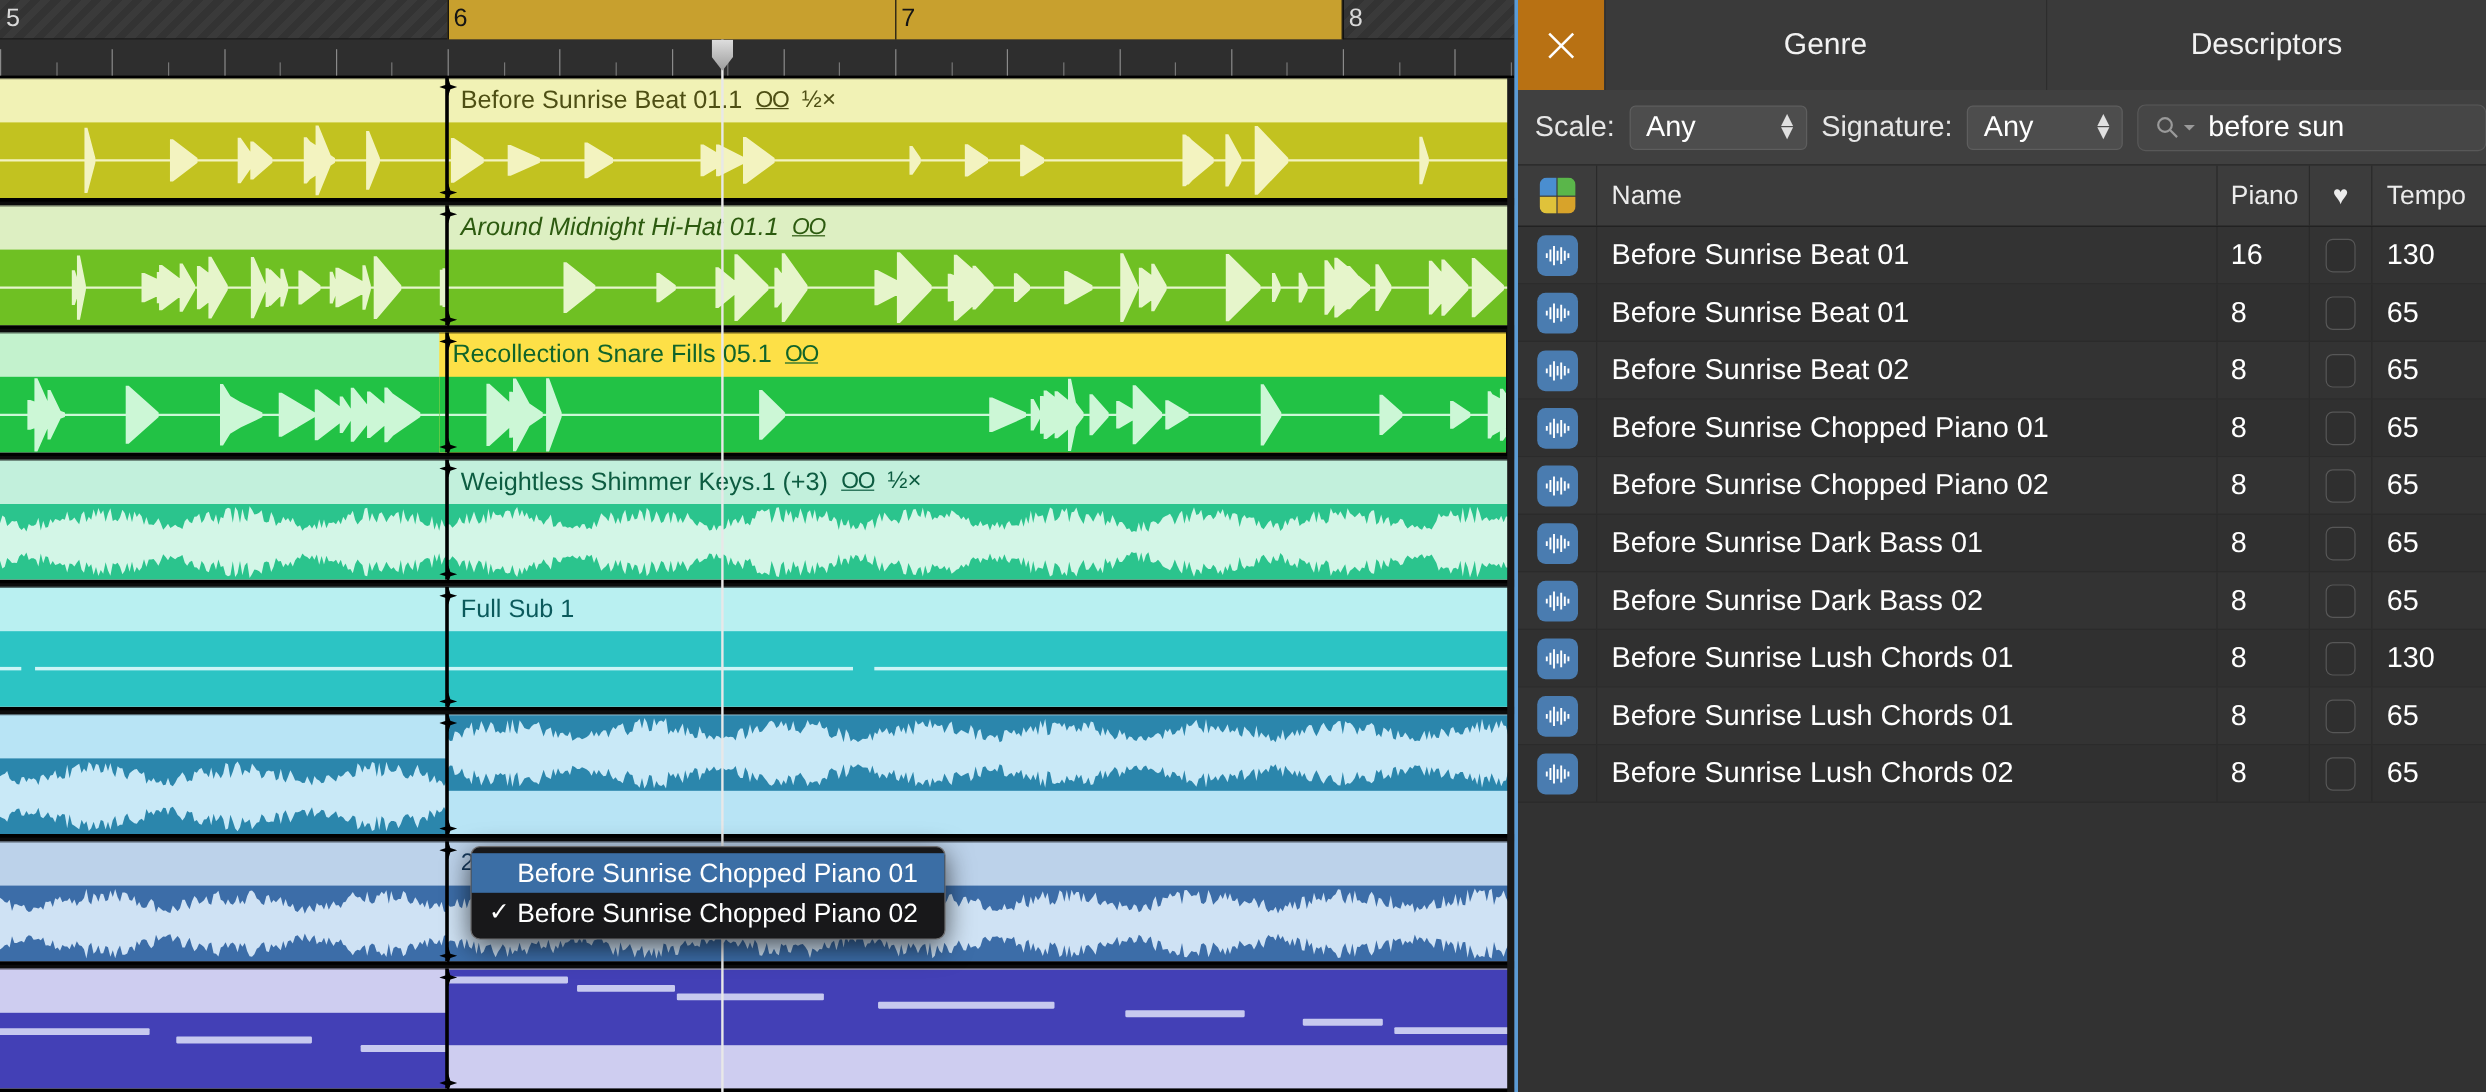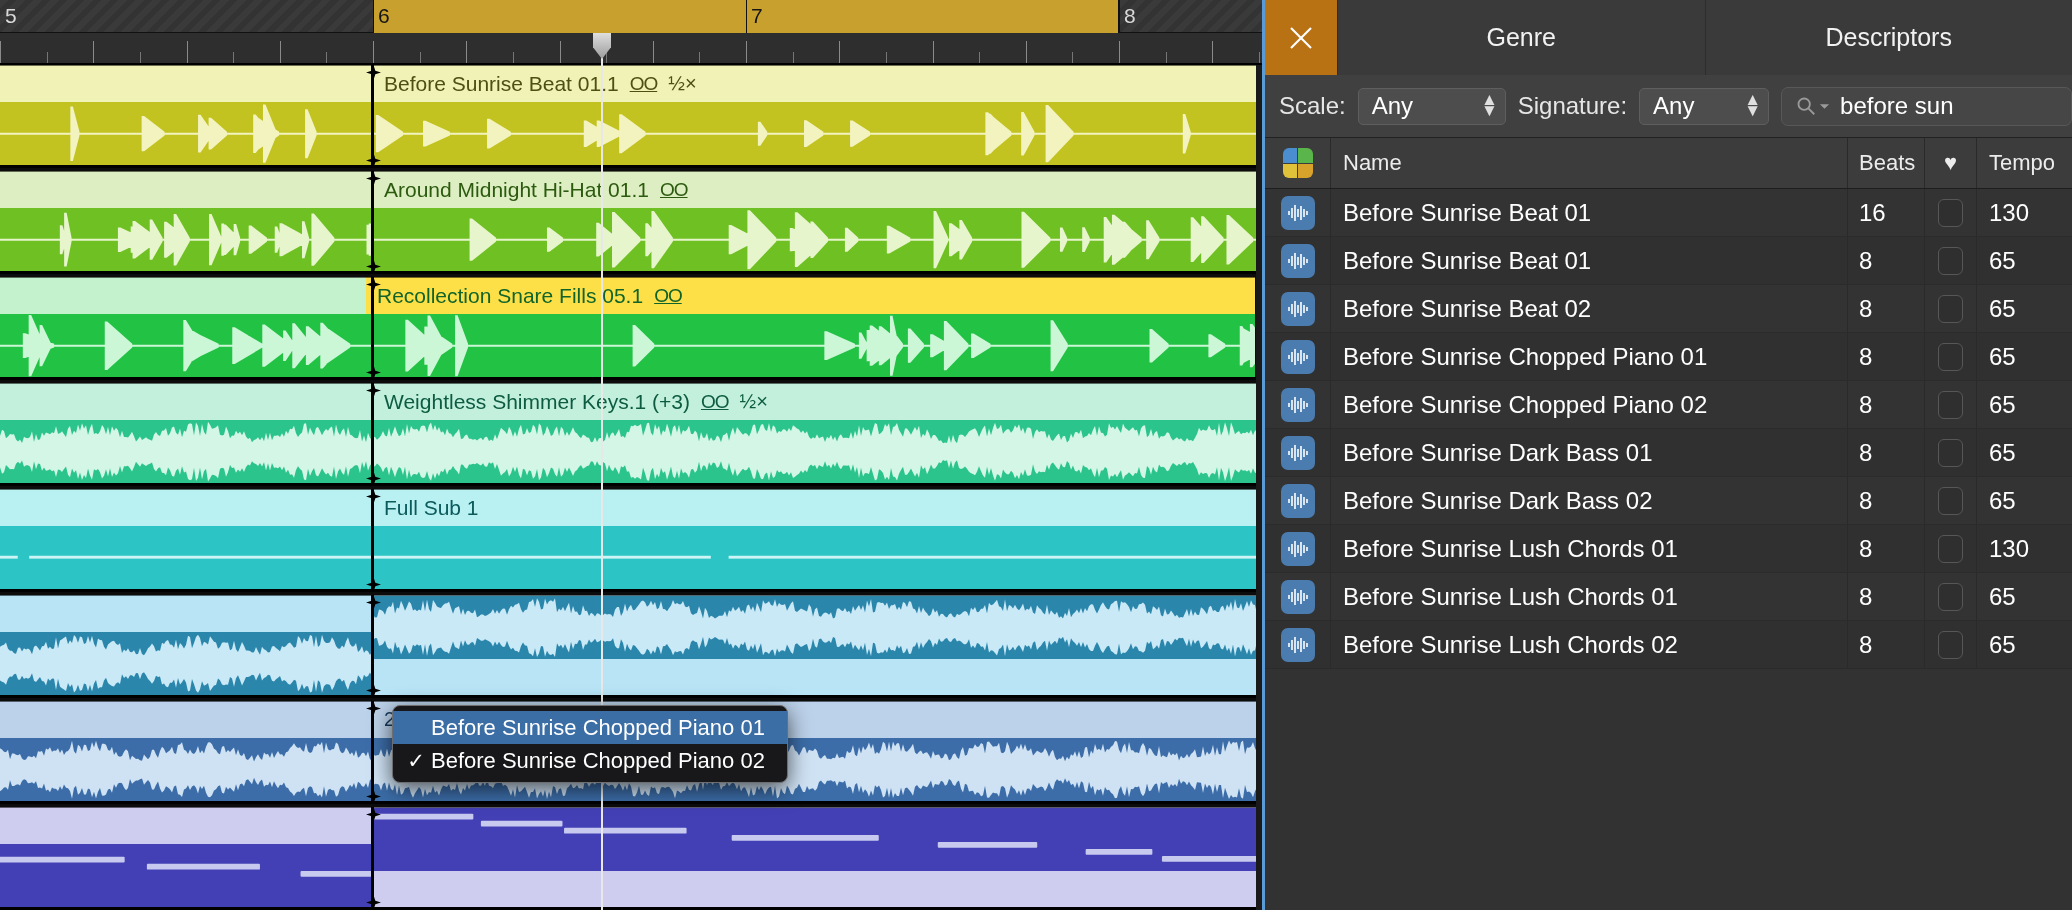--- a/index.html
+++ b/index.html
@@ -242,21 +242,21 @@
             <div class="wave" style="background: rgb(194, 194, 32);">
               <svg viewBox="0 0 889 66" preserveAspectRatio="none">
                 <path d="M0 32 L889 32 L889 34 L0 34 Z M2.7743141289437587 13.624102623456793 L5.274314128943759 13.624102623456793 L30.091683813443073 31 L30.091683813443073 35 L5.274314128943759 52.37589737654321 L2.7743141289437587 52.37589737654321 Z M50.05579132373114 19.600899434156382 L52.55579132373114 19.600899434156382 L76.90661436899863 31 L76.90661436899863 35 L52.55579132373114 46.39910056584362 L50.05579132373114 46.39910056584362 Z M114.0593707133059 17.515782664609056 L116.5593707133059 17.515782664609056 L137.84899691358024 31 L137.84899691358024 35 L116.5593707133059 48.484217335390944 L114.0593707133059 48.484217335390944 Z M210.7602237654321 19.240604166666667 L213.2602237654321 19.240604166666667 L232.10387945816188 31 L232.10387945816188 35 L213.2602237654321 46.75939583333333 L210.7602237654321 46.75939583333333 Z M223.70575274348423 19.21832690329218 L226.20575274348423 19.21832690329218 L248.35446673525377 31 L248.35446673525377 35 L226.20575274348423 46.78167309670782 L223.70575274348423 46.78167309670782 Z M246.16702674897118 12.649691615226335 L248.66702674897118 12.649691615226335 L272.4891117969822 31 L272.4891117969822 35 L248.66702674897118 53.35030838477367 L246.16702674897118 53.35030838477367 Z M384.89035493827157 20.499883487654323 L387.39035493827157 20.499883487654323 L394.24177812071326 31 L394.24177812071326 35 L387.39035493827157 45.50011651234568 L384.89035493827157 45.50011651234568 Z M431.0247599451303 19.02519881687243 L433.5247599451303 19.02519881687243 L450.3417352537723 31 L450.3417352537723 35 L433.5247599451303 46.97480118312757 L431.0247599451303 46.97480118312757 Z M477.0715149176955 19.339711676954735 L479.5715149176955 19.339711676954735 L497.0186514060357 31 L497.0186514060357 35 L479.5715149176955 46.660288323045265 L477.0715149176955 46.660288323045265 Z M612.3803026406035 10.581940586419755 L614.8803026406035 10.581940586419755 L638.3876414609053 31 L638.3876414609053 35 L614.8803026406035 55.418059413580245 L612.3803026406035 55.418059413580245 Z M615.07077760631 12.201515174897121 L617.57077760631 12.201515174897121 L634.5930512688615 31 L634.5930512688615 35 L617.57077760631 53.798484825102875 L615.07077760631 53.798484825102875 Z M648.156760116598 10.305842849794239 L650.656760116598 10.305842849794239 L661.4882073045267 31 L661.4882073045267 35 L650.656760116598 55.69415715020576 L648.156760116598 55.69415715020576 Z M672.5844435871056 3.1267754629629643 L675.0844435871056 3.1267754629629643 L700.5625128600823 31 L700.5625128600823 35 L675.0844435871056 62.87322453703703 L672.5844435871056 62.87322453703703 Z M809.7796124828533 12.387275977366254 L812.2796124828533 12.387275977366254 L817.7108882030179 31 L817.7108882030179 35 L812.2796124828533 53.61272402263374 L809.7796124828533 53.61272402263374 Z " fill="#f3f3c0"></path>
               </svg>
             </div>
           </div>
           <div class="regionedge" style="left: 371px;"></div>
           <div class="jointdot" style="left: 366px; top: 0px;"></div>
           <div class="jointdot" style="left: 366px; top: 88px;"></div>
         </div>
-        <div class="track" style="position: absolute; left: 0px; top: 106px; height: 103px; width: 1262px;">
+        <div class="track" style="position: absolute; left: 0px; top: 106px; height: 103px; width: 1262px; font-style: italic;">
           <div class="region" style="left: -200px; width: 573px; background: rgb(221, 239, 194);">
             <div class="hdr" style="color: rgb(44, 90, 15);"></div>
             <div class="wave" style="background: rgb(111, 192, 35);">
               <svg viewBox="0 0 573 66" preserveAspectRatio="none">
                 <path d="M0 32 L573 32 L573 34 L0 34 Z M4.227250514403292 5.151726080246913 L6.727250514403292 5.151726080246913 L18.39750085733882 31 L18.39750085733882 35 L6.727250514403292 60.84827391975308 L4.227250514403292 60.84827391975308 Z M25.3463091563786 1.782596965020577 L27.8463091563786 1.782596965020577 L54.7784079218107 31 L54.7784079218107 35 L27.8463091563786 64.21740303497943 L25.3463091563786 64.21740303497943 Z M54.93215020576132 9.295998713991771 L57.43215020576132 9.295998713991771 L70.0684842249657 31 L70.0684842249657 35 L57.43215020576132 56.70400128600823 L54.93215020576132 56.70400128600823 Z M94.18343621399177 10.010449845679013 L96.68343621399177 10.010449845679013 L114.89849108367628 31 L114.89849108367628 35 L96.68343621399177 55.98955015432099 L94.18343621399177 55.98955015432099 Z M94.8269804526749 16.555579989711934 L97.3269804526749 16.555579989711934 L105.68659979423869 31 L105.68659979423869 35 L97.3269804526749 49.44442001028807 L94.8269804526749 49.44442001028807 Z M109.96009516460906 8.218796553497945 L112.46009516460906 8.218796553497945 L117.03629543895748 31 L117.03629543895748 35 L112.46009516460906 57.781203446502055 L109.96009516460906 57.781203446502055 Z M177.5764531893004 17.33195138888889 L180.0764531893004 17.33195138888889 L190.1511274005487 31 L190.1511274005487 35 L180.0764531893004 48.66804861111111 L177.5764531893004 48.66804861111111 Z M259.8322145061729 17.878007458847737 L262.3322145061729 17.878007458847737 L266.32305812757204 31 L266.32305812757204 35 L262.3322145061729 48.12199254115227 L259.8322145061729 48.12199254115227 Z M264.13069701646094 5.057705504115226 L266.63069701646094 5.057705504115226 L271.5726894718793 31 L271.5726894718793 35 L266.63069701646094 60.942294495884774 L264.13069701646094 60.942294495884774 Z M317.92067901234566 20.296230709876543 L320.42067901234566 20.296230709876543 L342.33645404663923 31 L342.33645404663923 35 L320.42067901234566 45.70376929012346 L317.92067901234566 45.70376929012346 Z M330.6761188271605 19.389879372427984 L333.1761188271605 19.389879372427984 L355.66855709876546 31 L355.66855709876546 35 L333.1761188271605 46.610120627572016 L330.6761188271605 46.610120627572016 Z M332.5478009259259 13.452725565843622 L335.0478009259259 13.452725565843622 L357.4481781550069 31 L357.4481781550069 35 L335.0478009259259 52.54727443415638 L332.5478009259259 52.54727443415638 Z M349.6999742798354 12.083287808641973 L352.1999742798354 12.083287808641973 L362.6049982853223 31 L362.6049982853223 35 L352.1999742798354 53.91671219135803 L349.6999742798354 53.91671219135803 Z M364.108487654321 14.271195730452675 L366.608487654321 14.271195730452675 L387.13955761316873 31 L387.13955761316873 35 L366.608487654321 51.728804269547325 L364.108487654321 51.728804269547325 Z M373.6781378600823 6.123856738683131 L376.1781378600823 6.123856738683131 L389.79615912208504 31 L389.79615912208504 35 L376.1781378600823 59.87614326131687 L373.6781378600823 59.87614326131687 Z M409.04605195473255 6.333122685185188 L411.54605195473255 6.333122685185188 L421.75513974622777 31 L421.75513974622777 35 L411.54605195473255 59.66687731481481 L409.04605195473255 59.66687731481481 Z M421.32251800411524 16.16195653292181 L423.82251800411524 16.16195653292181 L430.5959233539095 31 L430.5959233539095 35 L423.82251800411524 49.838043467078194 L421.32251800411524 49.838043467078194 Z M423.15981224279835 17.171099022633747 L425.65981224279835 17.171099022633747 L438.92140346364886 31 L438.92140346364886 35 L425.65981224279835 48.82890097736625 L423.15981224279835 48.82890097736625 Z M433.66775977366257 16.685735339506174 L436.16775977366257 16.685735339506174 L440.16239283264747 31 L440.16239283264747 35 L436.16775977366257 49.314264660493826 L433.66775977366257 49.314264660493826 Z M448.6682355967078 18.242161779835392 L451.1682355967078 18.242161779835392 L467.0543467078189 31 L467.0543467078189 35 L451.1682355967078 47.75783822016461 L448.6682355967078 47.75783822016461 Z M474.7440586419753 19.31445241769547 L477.2440586419753 19.31445241769547 L481.2418124142661 31 L481.2418124142661 35 L477.2440586419753 46.68554758230453 L474.7440586419753 46.68554758230453 Z M479.514146090535 15.86112577160494 L482.014146090535 15.86112577160494 L508.4424725651578 31 L508.4424725651578 35 L482.014146090535 50.13887422839506 L479.514146090535 50.13887422839506 Z M502.01608796296296 13.691811471193418 L504.51608796296296 13.691811471193418 L509.05194187242796 31 L509.05194187242796 35 L504.51608796296296 52.30818852880658 L502.01608796296296 52.30818852880658 Z M511.4162551440329 5.733916923868314 L513.9162551440329 5.733916923868314 L534.4094307270233 31 L534.4094307270233 35 L513.9162551440329 60.266083076131686 L511.4162551440329 60.266083076131686 Z M566.5006944444444 17.49929398148148 L569.0006944444444 17.49929398148148 L577.1775291495198 31 L577.1775291495198 35 L569.0006944444444 48.50070601851852 L566.5006944444444 48.50070601851852 Z M568.7211676954732 16.150905606995888 L571.2211676954732 16.150905606995888 L578.6104681069959 31 L578.6104681069959 35 L571.2211676954732 49.84909439300411 L568.7211676954732 49.84909439300411 Z " fill="#e6f5cb"></path>
               </svg>
             </div>
           </div>
           <div class="region" style="left: 373px; width: 889px; background: rgb(221, 239, 194);">
             <div class="hdr" style="color: rgb(44, 90, 15);">
@@ -491,21 +491,21 @@
           <i style="background:#4a8ed0"></i>
             <i style="background:#5ab64a"></i>
           <i style="background:#e0c23a"></i>
             <i style="background:#d8a32a"></i>
         </span>
       </div>
       <div class="th c-name">
         <span>Name</span>
       </div>
       <div class="th c-beats">
-        <span>Beats</span>
+        <span>Piano</span>
       </div>
       <div class="th c-fav">
         <span>♥</span>
       </div>
       <div class="th c-tempo">
         <span>Tempo</span>
       </div>
     </div>
 
     <div class="rows" id="loop-rows">

